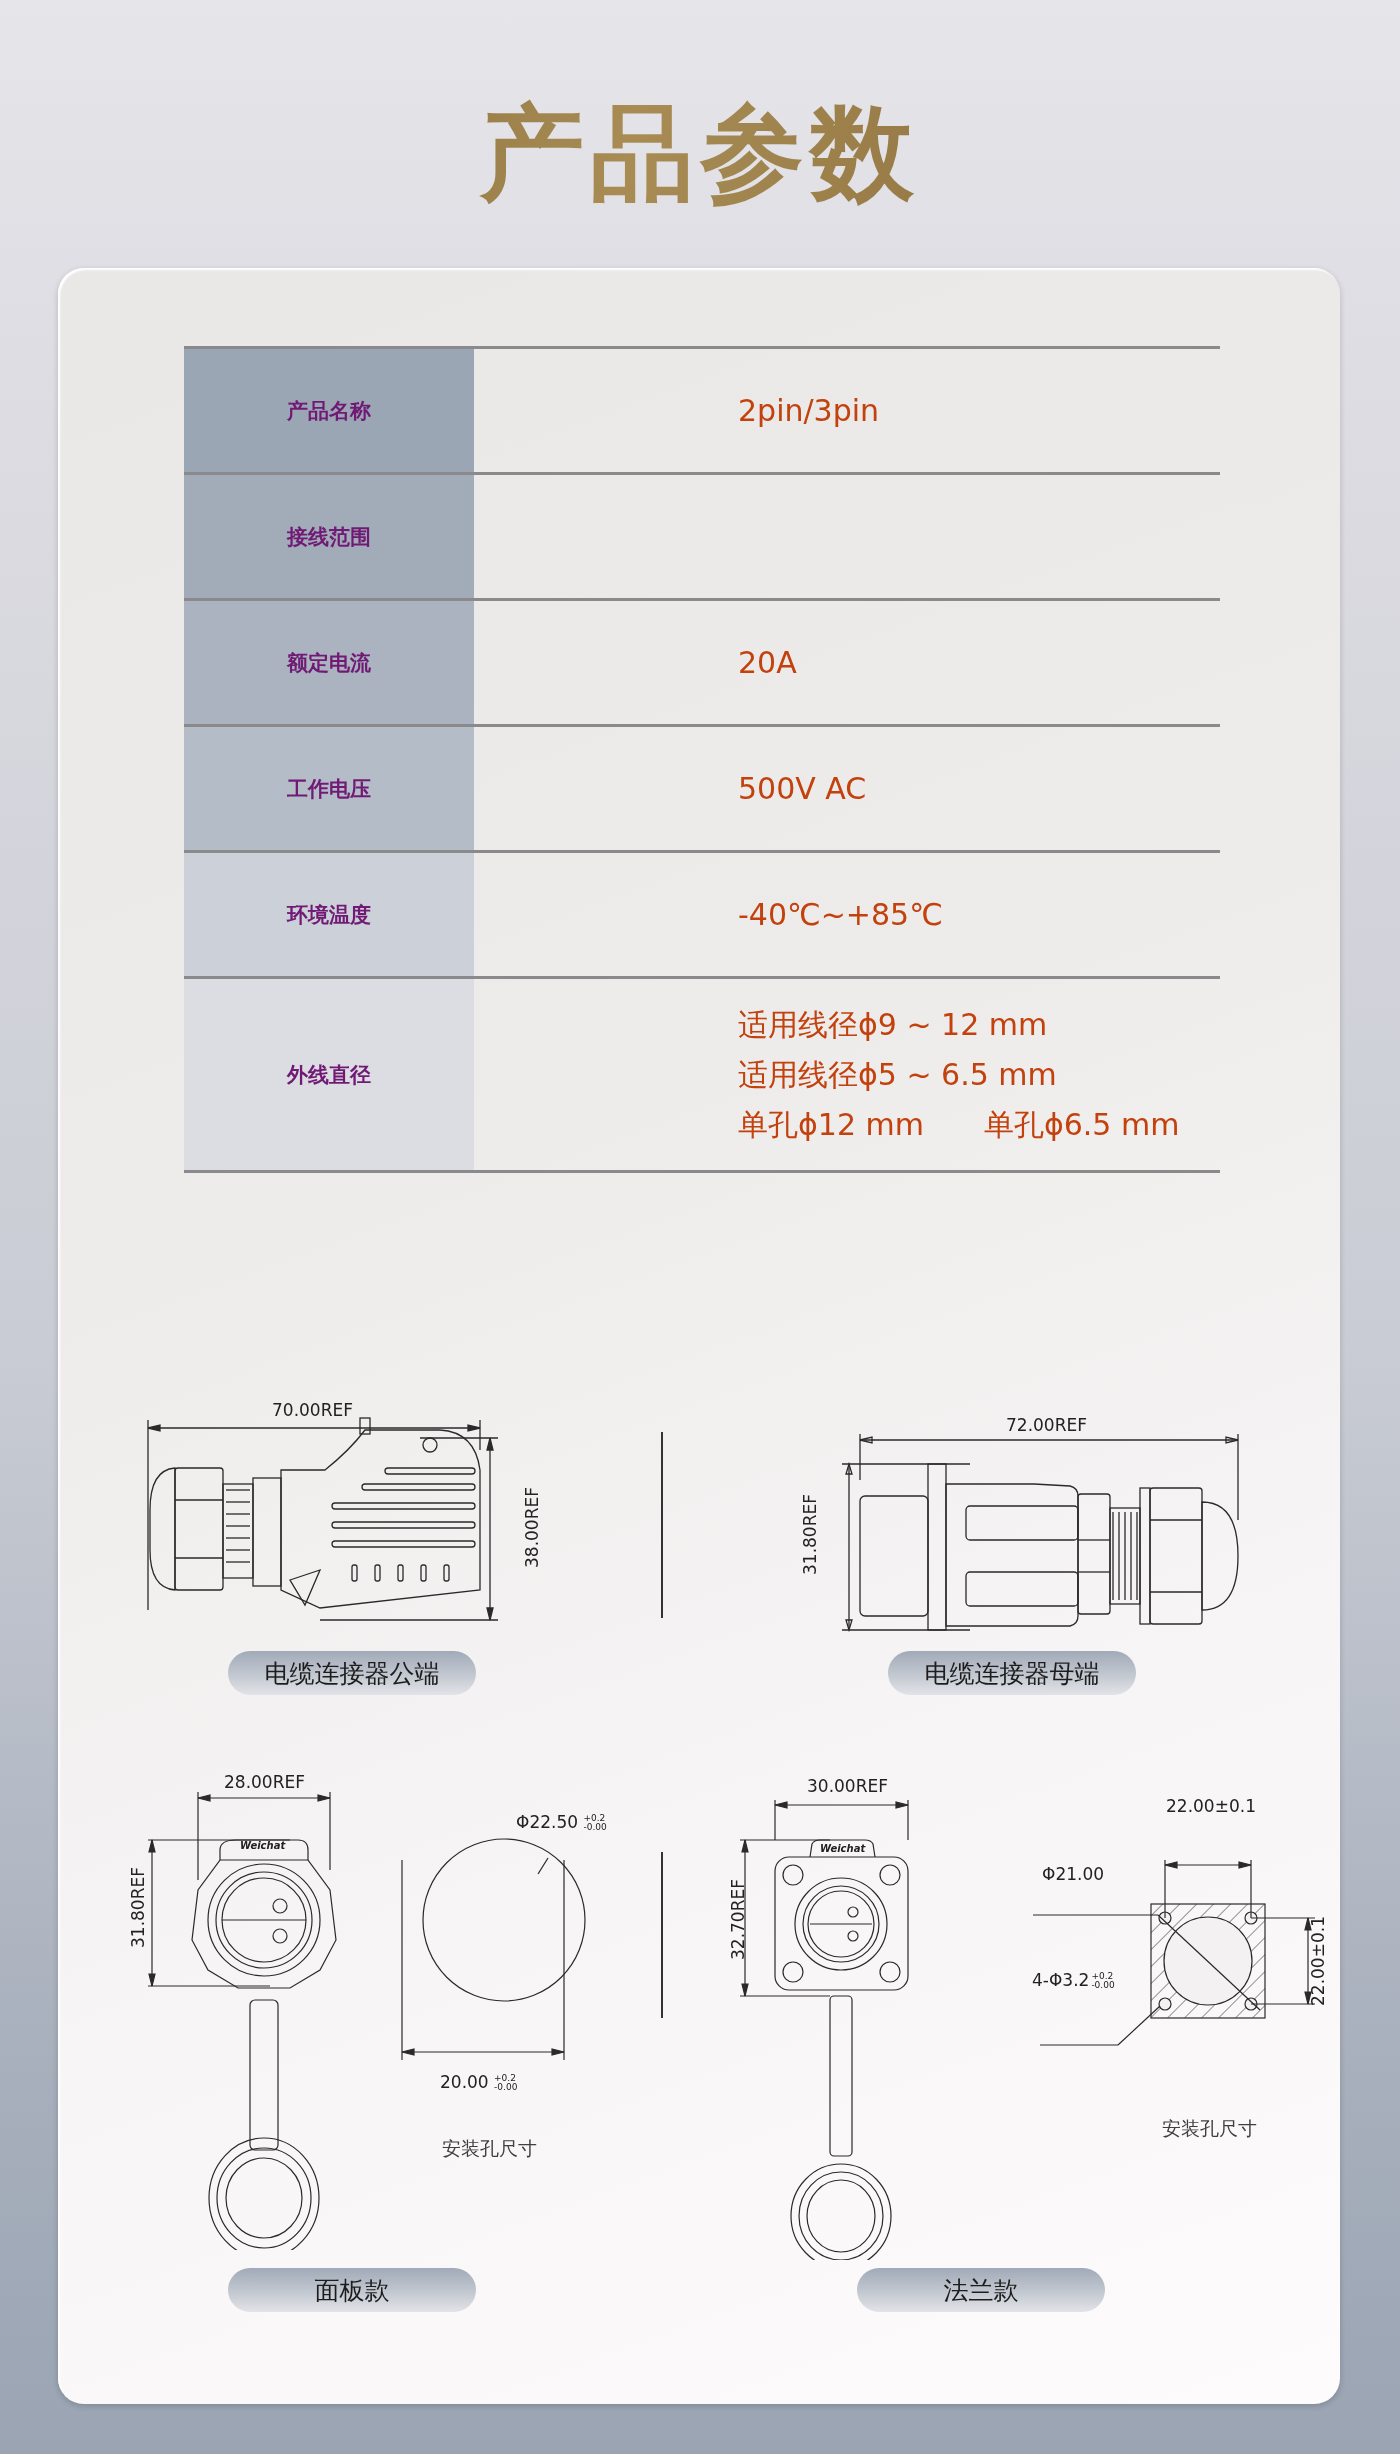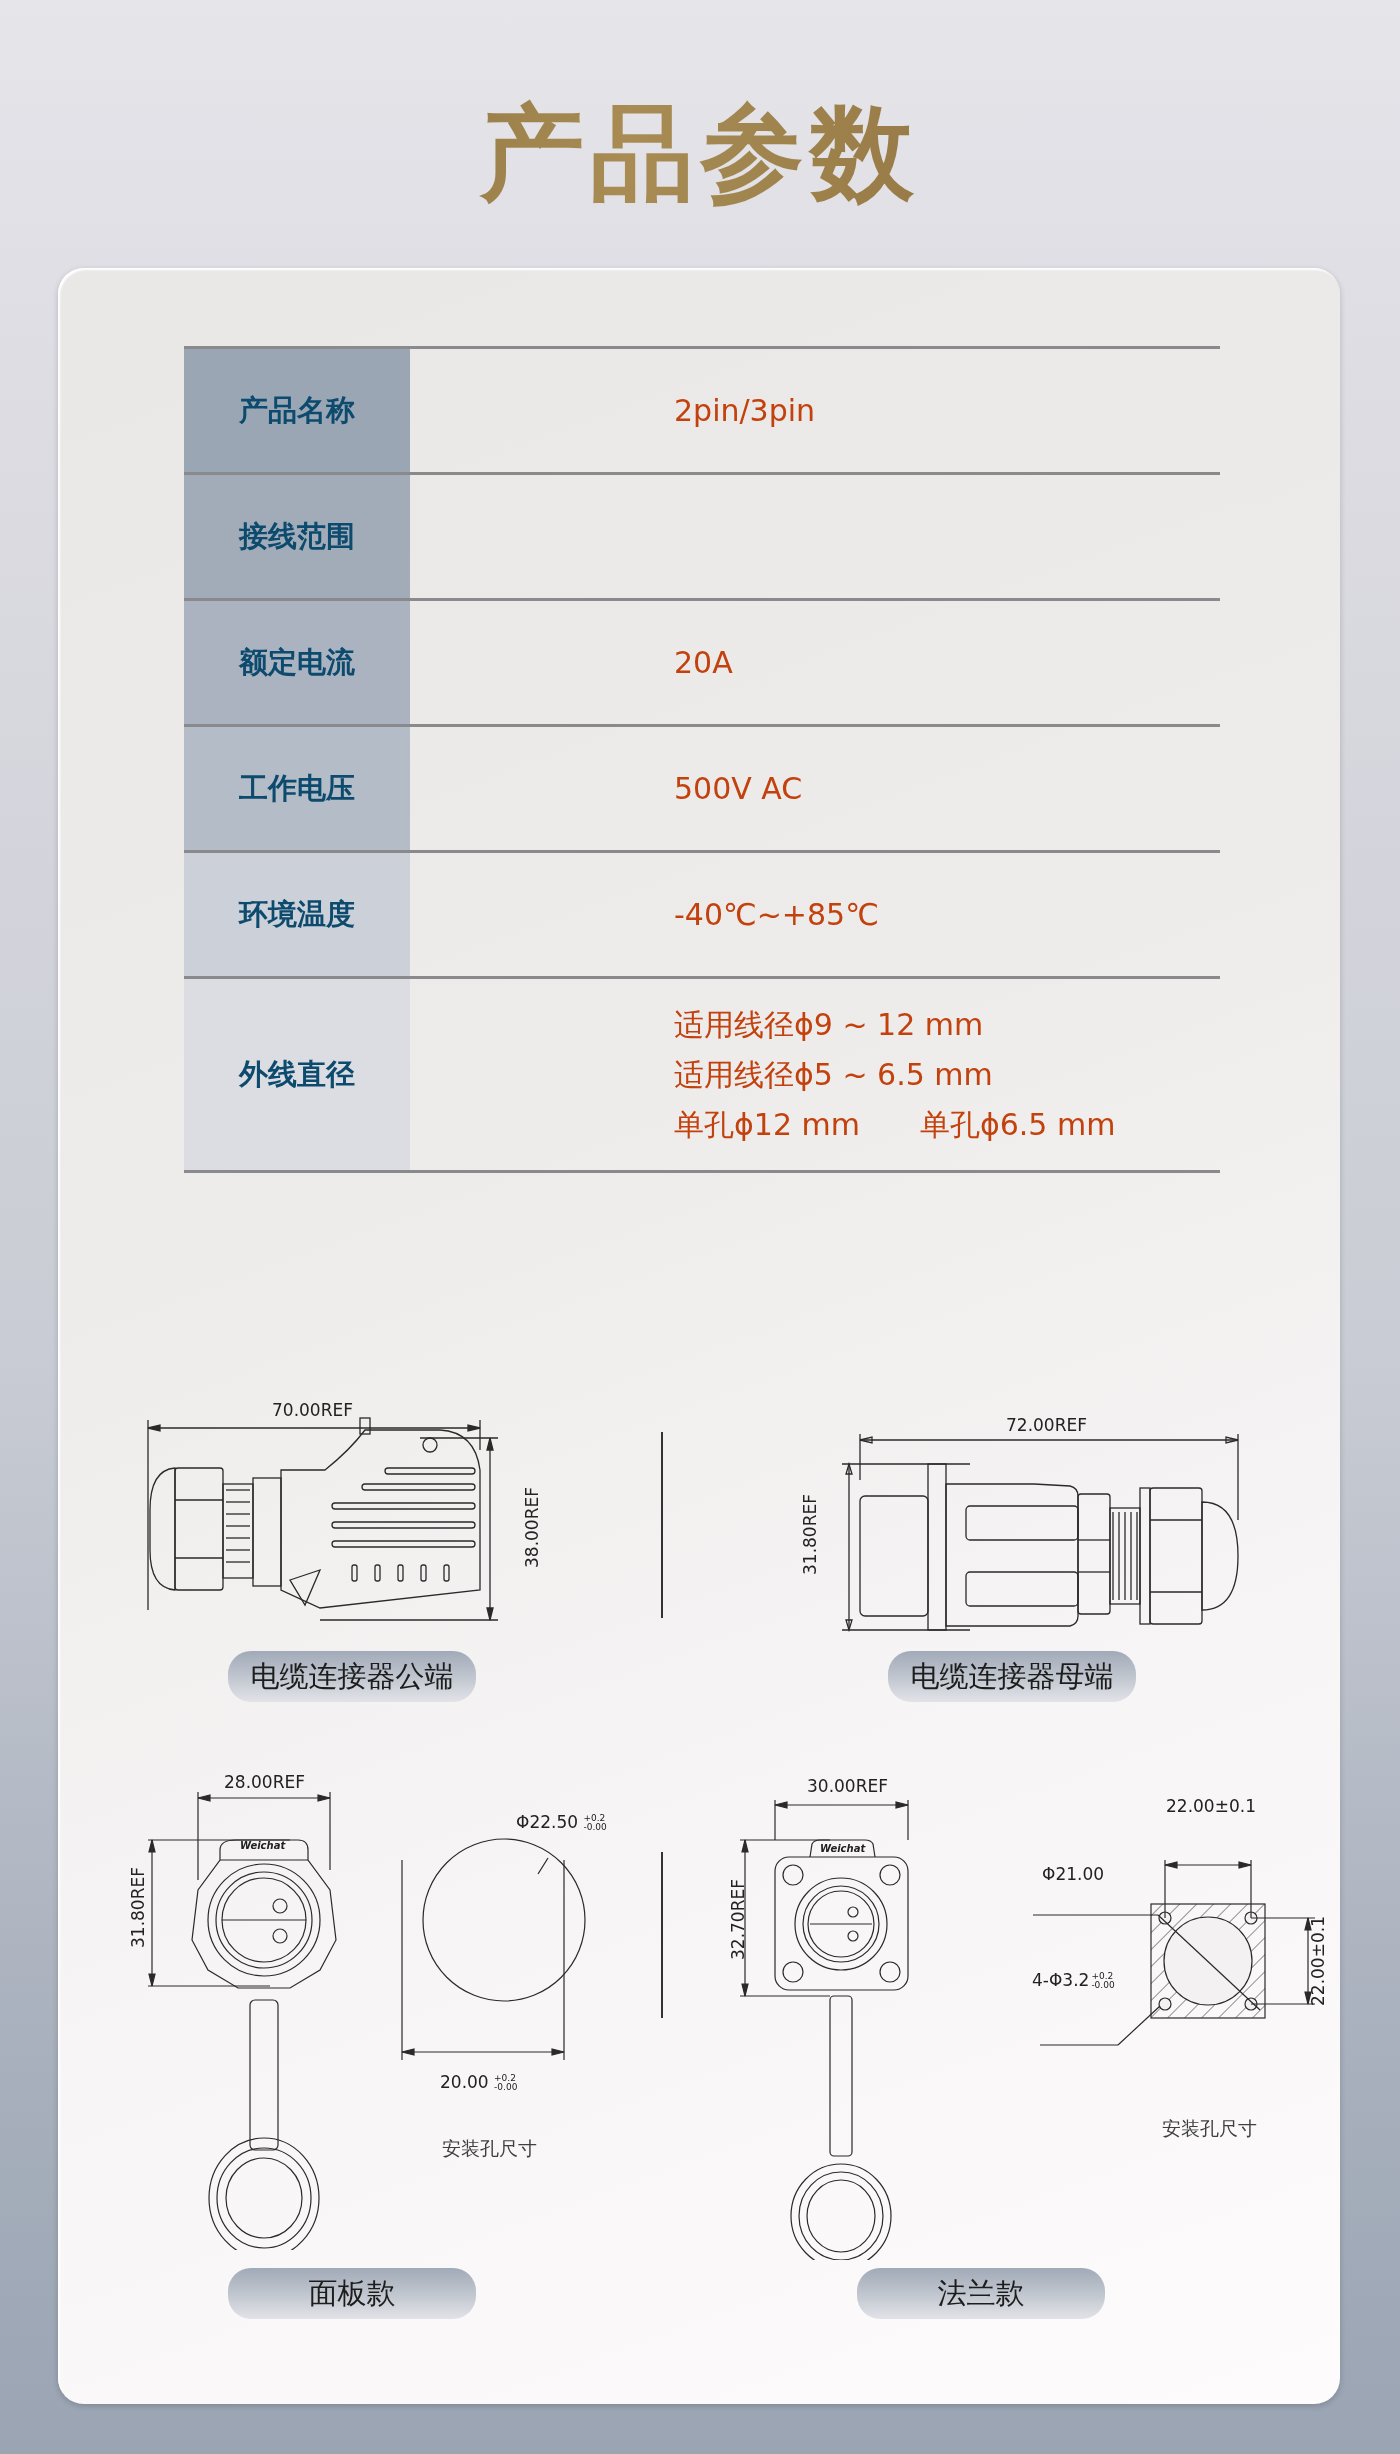--- a/index.html
+++ b/index.html
@@ -7,29 +7,29 @@
     background:linear-gradient(180deg,#e6e5ea 0%,#dedde3 15%,#c9ccd4 55%,#a7afbc 85%,#9aa4b3 100%);
     font-family:"DejaVu Sans","Liberation Sans",sans-serif;color:#1a1a1a;}
   .title{position:absolute;left:0;top:88px;width:1400px;text-align:center;font-size:104px;font-weight:bold;letter-spacing:6px;
     background:linear-gradient(100deg,#7a5c2e 0%,#a88c54 45%,#7d5f30 100%);-webkit-background-clip:text;background-clip:text;color:transparent;line-height:130px;}
   .card{position:absolute;left:58px;top:268px;width:1282px;height:2136px;border-radius:26px;
     background:linear-gradient(160deg,#eae7e7 0%,#eeebeb 40%,#f7f5f5 70%,#fdfbfb 100%);
     box-shadow:0 2px 6px rgba(0,0,0,0.18), inset 2px 2px 2px #fff;}
   .table{position:absolute;left:184px;top:346px;width:1036px;}
   .row{position:relative;display:flex;border-top:3px solid #8a8a8c;}
   .row.last{border-bottom:3px solid #8a8a8c;}
-  .row .k{width:226px;flex:none;display:flex;align-items:center;justify-content:center;font-weight:bold;font-size:29px;color:#0c4a6e;}
+  .row .k{width:290px;flex:none;display:flex;align-items:center;justify-content:center;font-weight:bold;font-size:21px;color:#701a75;}
   .row .v{flex:1;display:flex;flex-direction:column;justify-content:center;padding-left:264px;font-size:30px;color:#c2410c;line-height:50px;}
   .r0 .k{background:#9ba6b4}.r1 .k{background:#a2acb9}.r2 .k{background:#aab3bf}.r3 .k{background:#b4bcc7}
   .r4 .k{background:#c0c6cf}.r5 .k{background:#ccd0d8}.r6 .k{background:#dcdde2}
   .drawing{position:absolute;}
   .dim{position:absolute;font-size:17px;color:#222;white-space:nowrap;}
   .vtext{transform:rotate(-90deg);transform-origin:left top;}
-  .pill{position:absolute;height:51px;border-radius:23px;background:linear-gradient(180deg,#a1aab8 0%,#c6cbd3 60%,#e2e3e8 100%);
-    display:flex;align-items:center;justify-content:center;font-size:29px;color:#1d1d1d;}
+  .pill{position:absolute;height:44px;border-radius:23px;background:linear-gradient(180deg,#a1aab8 0%,#c6cbd3 60%,#e2e3e8 100%);
+    display:flex;align-items:center;justify-content:center;font-size:25px;color:#1d1d1d;}
   .note{position:absolute;font-size:19px;color:#404040;}
   .divider{position:absolute;width:2px;background:#333;}
 </style>
 </head>
 <body>
 
 <div class="title">产品参数</div>
 
 <div class="card"></div>
 

